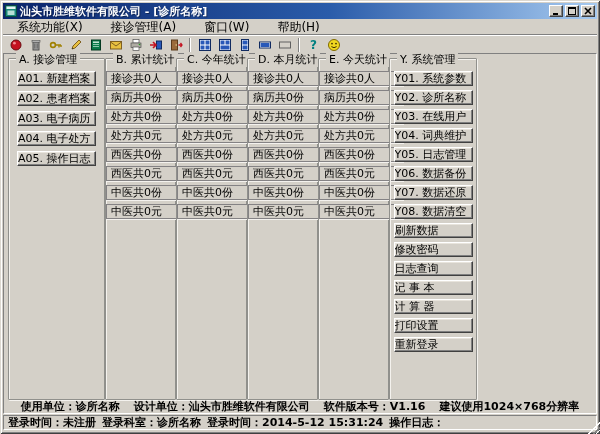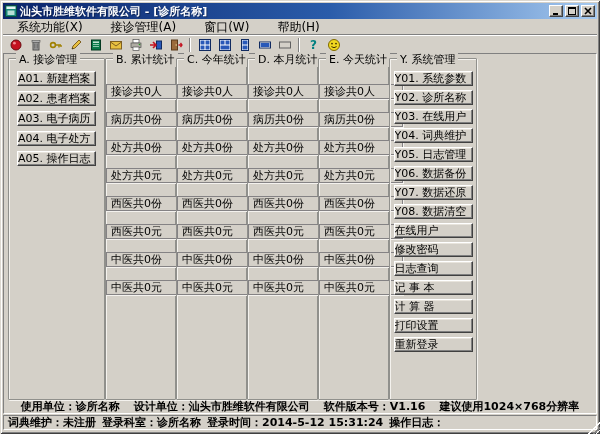--- a/index.html
+++ b/index.html
@@ -67,21 +67,21 @@
 
   .btn3d {
     margin:0 auto 5px auto; width:79px; height:15px;
     background:#d4d0c8; font-size:11px; line-height:13px; text-align:left;
     border:1px solid; border-color:#fff #404040 #404040 #fff;
     box-shadow: inset -1px -1px 0 #808080, inset 1px 1px 0 #e8e4dc;
     white-space:nowrap; overflow:hidden; cursor:default;
   }
 
   .statfield {
-    margin:13px auto 4px auto; width:84px; height:15px;
+    margin:0 auto 4px auto; width:84px; height:15px;
     border:1px solid #848284; box-shadow:1px 1px 0 #f4f2ee;
     font-size:11px; line-height:13px; padding-left:4px;
     white-space:nowrap; overflow:hidden; background:#d4d0c8;
   }
 
   .col-y .btn3d { margin-bottom:4px; }
 
   .footer {
     position:absolute; left:0; right:0; bottom:1px; height:13px;
     text-align:center; font-size:11px; font-weight:bold; white-space:nowrap;
@@ -319,37 +319,37 @@
       <div class="groupbox col-y">
         <span class="gtitle">Y. 系统管理</span>
         <div class="btn3d">Y01. 系统参数</div>
         <div class="btn3d">Y02. 诊所名称</div>
         <div class="btn3d">Y03. 在线用户</div>
         <div class="btn3d">Y04. 词典维护</div>
         <div class="btn3d">Y05. 日志管理</div>
         <div class="btn3d">Y06. 数据备份</div>
         <div class="btn3d">Y07. 数据还原</div>
         <div class="btn3d">Y08. 数据清空</div>
-        <div class="btn3d">在线用户</div>
+        <div class="btn3d">刷新数据</div>
         <div class="btn3d">修改密码</div>
         <div class="btn3d">日志查询</div>
         <div class="btn3d">记 事 本</div>
         <div class="btn3d">计 算 器</div>
         <div class="btn3d">打印设置</div>
         <div class="btn3d">重新登录</div>
       </div>
 
     </div>
 
     <div class="footer">
       <span>使用单位：诊所名称</span><span>设计单位：汕头市胜维软件有限公司</span><span>软件版本号：V1.16</span><span>建议使用1024×768分辨率</span>
     </div>
   </div>
 
   <div class="statusbar">
-    <span>词典维护：未注册</span>
+    <span>登录时间：未注册</span>
     <span>登录科室：诊所名称</span>
     <span>登录时间：2014-5-12 15:31:24</span>
     <span>操作日志：</span>
   </div>
   <div class="grip"></div>
 
 </div>
 
 </body></html>

